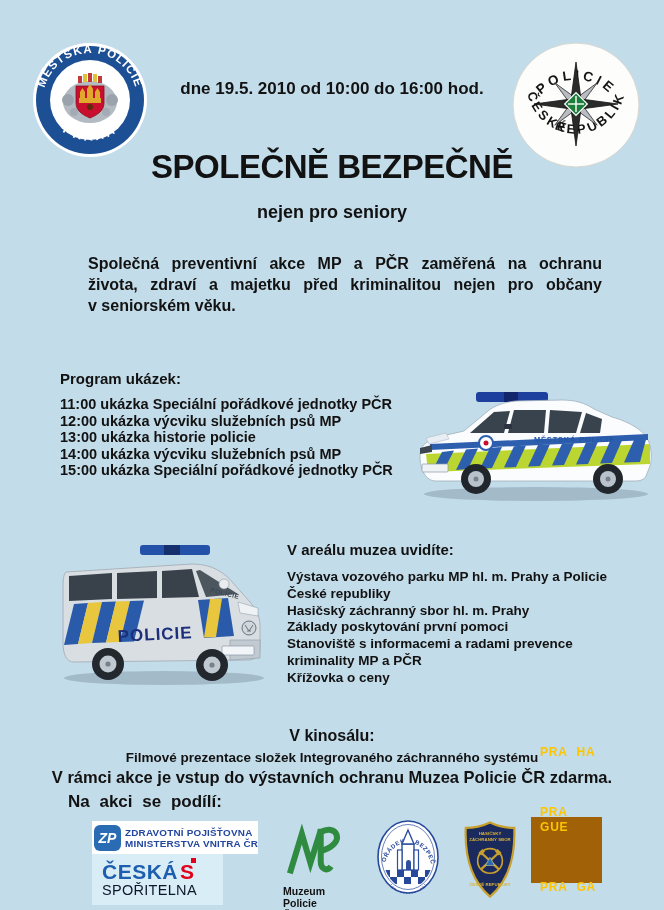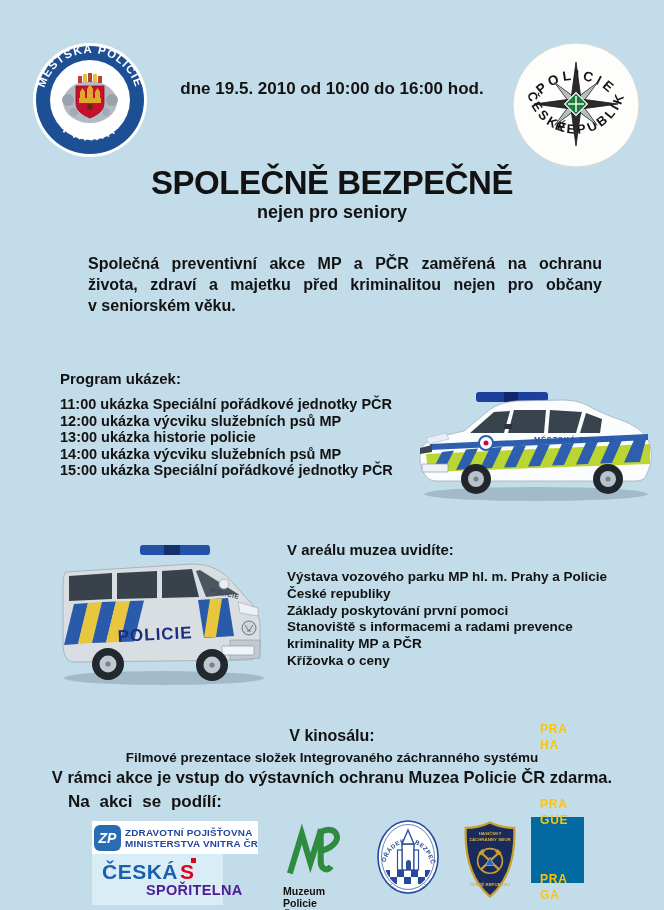--- a/index.html
+++ b/index.html
@@ -38,26 +38,26 @@
   .zp-icon{width:27px; height:26px; margin-left:2px; background:#2a6cb4; border-radius:6px;
            color:#fff; font-weight:700; font-style:italic; font-size:14px;
            display:flex; align-items:center; justify-content:center;}
   .zp-text{color:#23479e; font-weight:700; font-size:9.5px; line-height:11px; letter-spacing:0.2px;
            transform:scaleX(1.04); transform-origin:left;}
   .logo-cs{left:92px; top:854px; width:121px; height:51px; background:#d9edf7;
            display:flex; flex-direction:column; justify-content:center; padding-left:10px;}
   .cs-l1{color:#1d5fae; font-weight:700; font-size:21px; line-height:21px; letter-spacing:0.5px; display:flex; align-items:flex-start;}
   .cs-s{color:#e2001a; position:relative; margin-left:2px; font-size:21px; line-height:21px;}
   .cs-dot{position:absolute; right:-1px; top:-3px; width:5px; height:5px; background:#e2001a;}
-  .cs-l2{color:#4c1d95; font-weight:700; font-size:14.5px; line-height:16px; letter-spacing:0.3px;margin-left:44px;}
+  .cs-l2{color:#0f172a; font-weight:400; font-size:14.5px; line-height:16px; letter-spacing:0.3px;}
 
   .logo-muzeum{left:283px; top:822px; width:76px; height:84px; text-align:left;}
   .muzeum-text{color:#111; font-weight:700; font-size:10.5px; line-height:12px; margin-top:1px;}
 
-  .logo-praha{left:531px; top:817px; width:53px; height:66px; background:#0369a1;
+  .logo-praha{left:531px; top:817px; width:71px; height:66px; background:#a16207;
               display:flex; flex-direction:column; justify-content:center; padding-left:9px; box-sizing:border-box;gap:44px;}
   .praha-line{color:#fdc500; font-weight:700; font-size:12px; line-height:15.5px; letter-spacing:0.8px; word-spacing:5px;}
 
   svg text{font-family:"Liberation Sans", sans-serif;}
 </style>
 </head>
 <body>
 
 <div class="poster">
 
@@ -117,21 +117,21 @@
     <g>
       <path d="M64,32 L68,58 L94,62 L68,66 L64,92 L60,66 L34,62 L60,58 Z" fill="#b9bdc1" stroke="#333" stroke-width="0.8" transform="rotate(45 64 62)"></path>
       <path d="M64,20 L69,57 L106,62 L69,67 L64,104 L59,67 L22,62 L59,57 Z" fill="#2b2b2b" stroke="#111" stroke-width="0.8"></path>
       <rect x="56" y="54" width="16" height="16" fill="#1c7e3a" stroke="#ffffff" stroke-width="1.2" transform="rotate(45 64 62)"></rect>
       <line x1="64" y1="54" x2="64" y2="70" stroke="#ffffff" stroke-width="1.4"></line>
       <line x1="56" y1="62" x2="72" y2="62" stroke="#ffffff" stroke-width="1.4"></line>
     </g>
   </svg>
 
   <div class="abs ctr hdr-line" style="top:78px;">dne 19.5. 2010 od 10:00 do 16:00 hod.</div>
-  <div class="abs ctr title" style="top:148px;margin-top:16px;">SPOLEČNĚ BEZPEČNĚ</div>
+  <div class="abs ctr title" style="top:148px;">SPOLEČNĚ BEZPEČNĚ</div>
   <div class="abs ctr subtitle" style="top:202px;">nejen pro seniory</div>
 
   <div class="abs intro">
     <div class="intro-line">Společná preventivní akce MP a PČR zaměřená na ochranu</div>
     <div class="intro-line">života, zdraví a majetku před kriminalitou nejen pro občany</div>
     <div class="intro-line last">v seniorském věku.</div>
   </div>
 
   <div class="abs prog-head">Program ukázek:</div>
   <div class="abs prog-list">
@@ -215,20 +215,21 @@
     <circle cx="56" cy="124" r="2.6" fill="#798089"></circle>
     <circle cx="160" cy="125" r="16" fill="#23282e"></circle>
     <circle cx="160" cy="125" r="8.5" fill="#c0c8d0"></circle>
     <circle cx="160" cy="125" r="2.6" fill="#798089"></circle>
   </svg>
 
   <div class="abs areal-head">V areálu muzea uvidíte:</div>
   <div class="abs areal-list">
     <div>Výstava vozového parku MP hl. m. Prahy a Policie</div>
     <div>České republiky</div>
+    <div>Hasičský záchranný sbor hl. m. Prahy</div>
     <div>Základy poskytování první pomoci</div>
     <div>Stanoviště s informacemi a radami prevence</div>
     <div>kriminality MP a PČR</div>
     <div>Křížovka o ceny</div>
   </div>
 
   <div class="abs ctr kino">
     <div class="kino-h">V kinosálu:</div>
     <div class="kino-1">Filmové prezentace složek Integrovaného záchranného systému</div>
     <div class="kino-2">V rámci akce je vstup do výstavních ochranu Muzea Policie ČR zdarma.</div>

